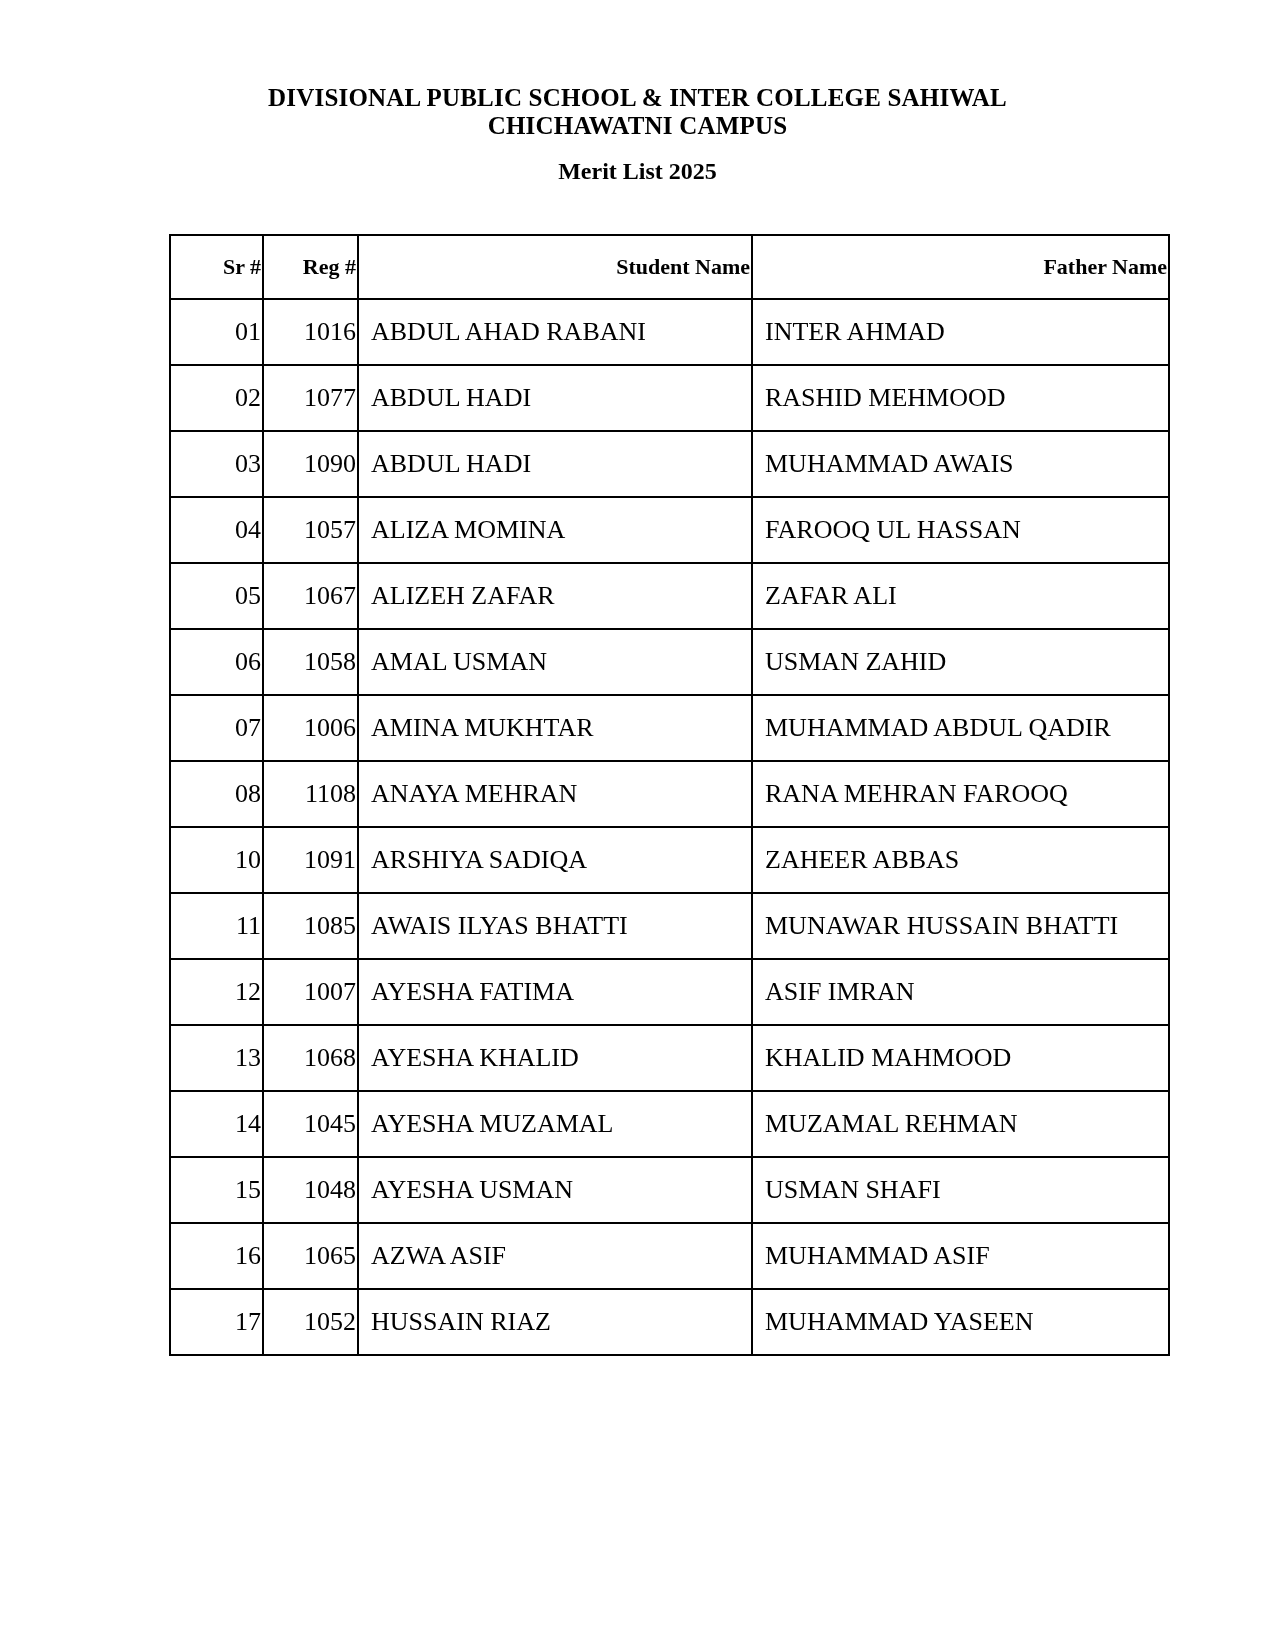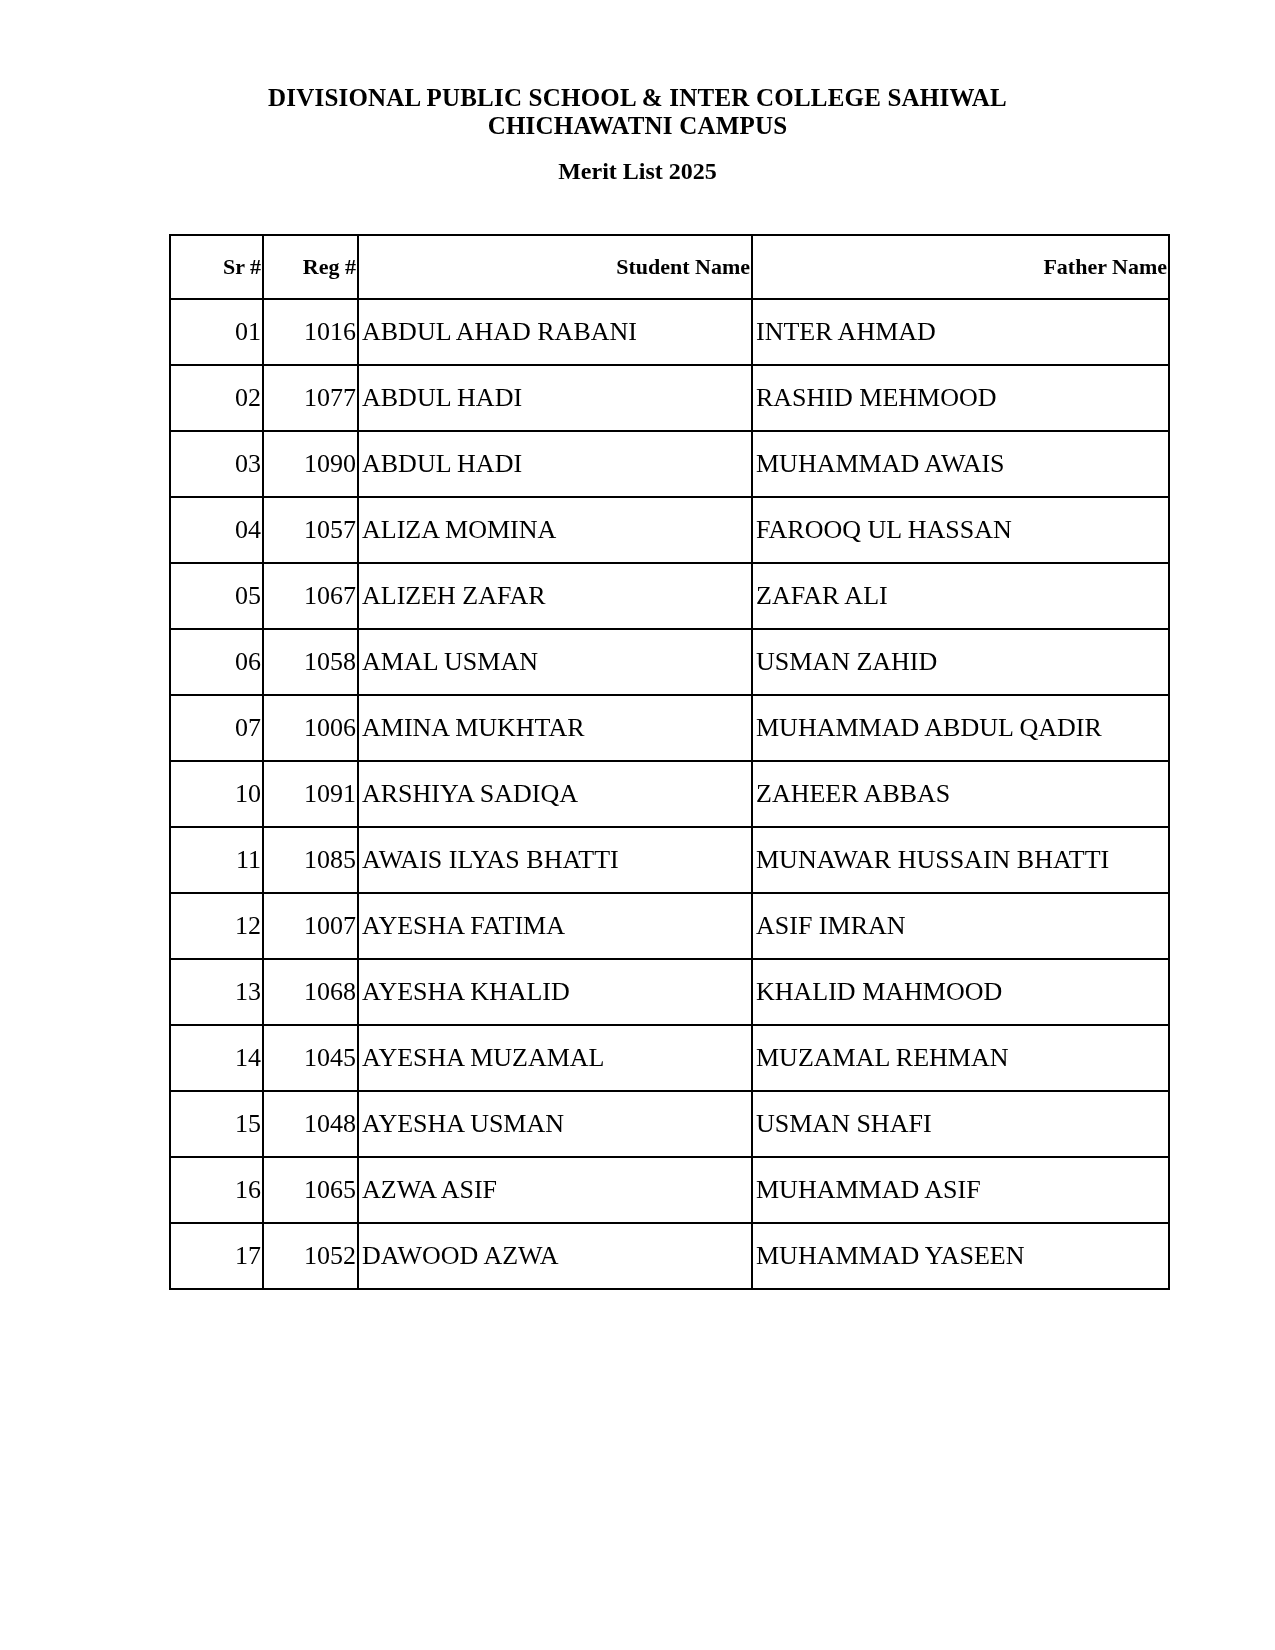--- a/index.html
+++ b/index.html
@@ -73,21 +73,21 @@
     height: 62px;
     font-size: 26px;
     font-weight: normal;
   }
   td.c-sr, td.c-reg {
     text-align: right;
     margin-left: 41px;
   }
   td.c-student, td.c-father {
     text-align: left;
-    padding-left: 3px;
+    padding-left: 12px;
   }
   col.w-sr     { width: 93px;  }
   col.w-reg    { width: 95px;  }
   col.w-student{ width: 394px; }
   col.w-father { width: 417px; }
 </style>
 </head>
 <body>
 
 <div class="page">
@@ -156,20 +156,26 @@
     <td class="c-father">USMAN ZAHID</td>
   </tr>
 
   <tr>
     <td class="c-sr">07</td>
     <td class="c-reg">1006</td>
     <td class="c-student">AMINA MUKHTAR</td>
     <td class="c-father">MUHAMMAD ABDUL QADIR</td>
   </tr>
 
+  <tr>
+    <td class="c-sr">08</td>
+    <td class="c-reg">1108</td>
+    <td class="c-student">ANAYA MEHRAN</td>
+    <td class="c-father">RANA MEHRAN FAROOQ</td>
+  </tr>
 
 
   <tr>
     <td class="c-sr">10</td>
     <td class="c-reg">1091</td>
     <td class="c-student">ARSHIYA SADIQA</td>
     <td class="c-father">ZAHEER ABBAS</td>
   </tr>
 
   <tr>
@@ -210,20 +216,20 @@
   <tr>
     <td class="c-sr">16</td>
     <td class="c-reg">1065</td>
     <td class="c-student">AZWA ASIF</td>
     <td class="c-father">MUHAMMAD ASIF</td>
   </tr>
 
   <tr>
     <td class="c-sr">17</td>
     <td class="c-reg">1052</td>
-    <td class="c-student">DAWOOD AZWA</td>
+    <td class="c-student">HUSSAIN RIAZ</td>
     <td class="c-father">MUHAMMAD YASEEN</td>
   </tr>
 
 </tbody>
   </table>
 
 </div>
 
 </body></html>

